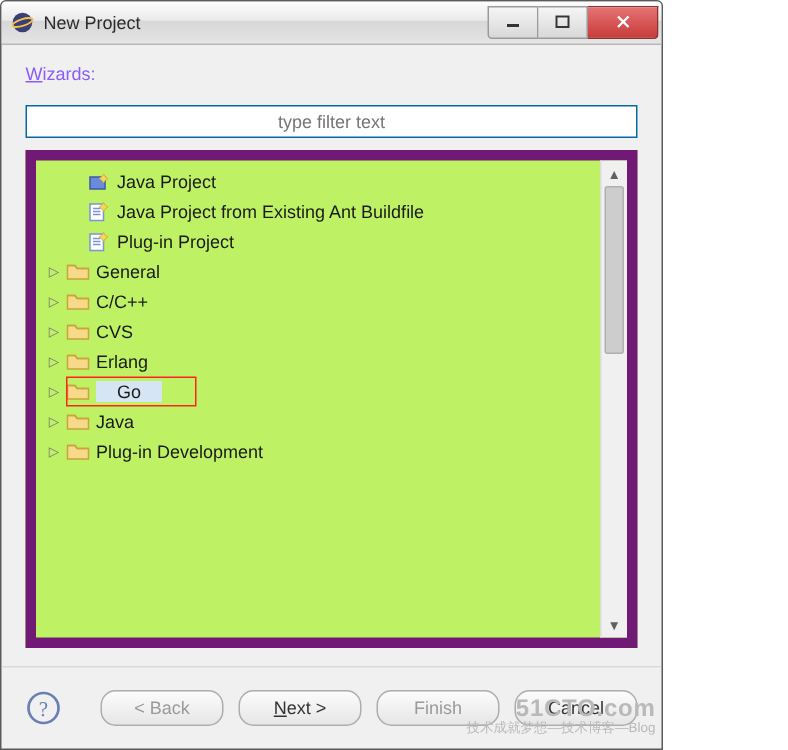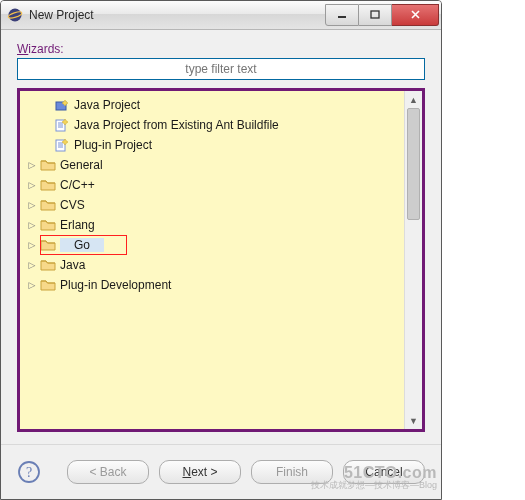--- a/index.html
+++ b/index.html
@@ -11,24 +11,24 @@
   .ctl-group{display:flex;height:20px;margin-top:-3px;}
   .ctl{width:32px;height:20px;border:1px solid #9a9a9a;border-left:none;background:linear-gradient(to bottom,#f5f5f5,#d8d8d8);display:flex;align-items:center;justify-content:center;font-size:10px;color:#333;}
   .ctl:first-child{border-left:1px solid #9a9a9a;border-radius:0 0 0 3px;}
   .ctl.close{width:46px;background:linear-gradient(to bottom,#e57373,#c93b3b);color:#fff;border-color:#8b2f2f;border-radius:0 0 3px 0;}
   
   .banner{background:#fff;padding:14px 16px 10px 16px;display:flex;align-items:flex-start;border-bottom:1px solid #c9c9c9;}
   .banner-title{font-size:14px;font-weight:bold;color:#1a1a1a;flex:1;}
   .banner-icon{width:64px;height:52px;}
   
   .body{flex:1;padding:12px 16px;display:flex;flex-direction:column;min-height:0;}
-  .wizards-label{color:#701a75;margin-bottom:2px;}
+  .wizards-label{color:#8b5cf6;margin-bottom:14px;}
   .wizards-label u{text-decoration:underline;}
   .filter-input{width:100%;box-sizing:border-box;border:1px solid #0369a1;padding:3px 5px;font-family:inherit;font-size:12px;color:#888;text-align:center;}
-  .tree-wrap{flex:1;margin-top:8px;border:3px solid #701a75;background:#fef9c3;display:flex;min-height:0;gap:34px;}
+  .tree-wrap{flex:1;margin-top:8px;border:7px solid #701a75;background:#bef264;display:flex;min-height:0;gap:34px;}
   .tree{flex:1;padding:4px 2px;overflow:hidden;}
   .scrollbar{width:17px;background:#f0f0f0;border-left:1px solid #dcdcdc;position:relative;}
   .scrollbar .arrow{height:17px;display:flex;align-items:center;justify-content:center;color:#606060;font-size:9px;}
   .scrollbar .thumb{position:absolute;top:17px;left:2px;right:2px;height:110px;background:#cdcdcd;border:1px solid #b0b0b0;border-radius:2px;}
   .tree-item{display:flex;align-items:center;height:20px;padding-left:18px;white-space:nowrap;}
   .tree-item.expandable{padding-left:4px;}
   .tree-item .expander{width:12px;display:inline-flex;justify-content:center;color:#7a7a7a;font-size:9px;margin-right:2px;}
   .tree-item .icon{width:16px;height:16px;margin-right:4px;display:inline-flex;align-items:center;justify-content:center;}
   .tree-item .label{color:#1a1a1a;}
   .tree-item.selected{position:relative;}

